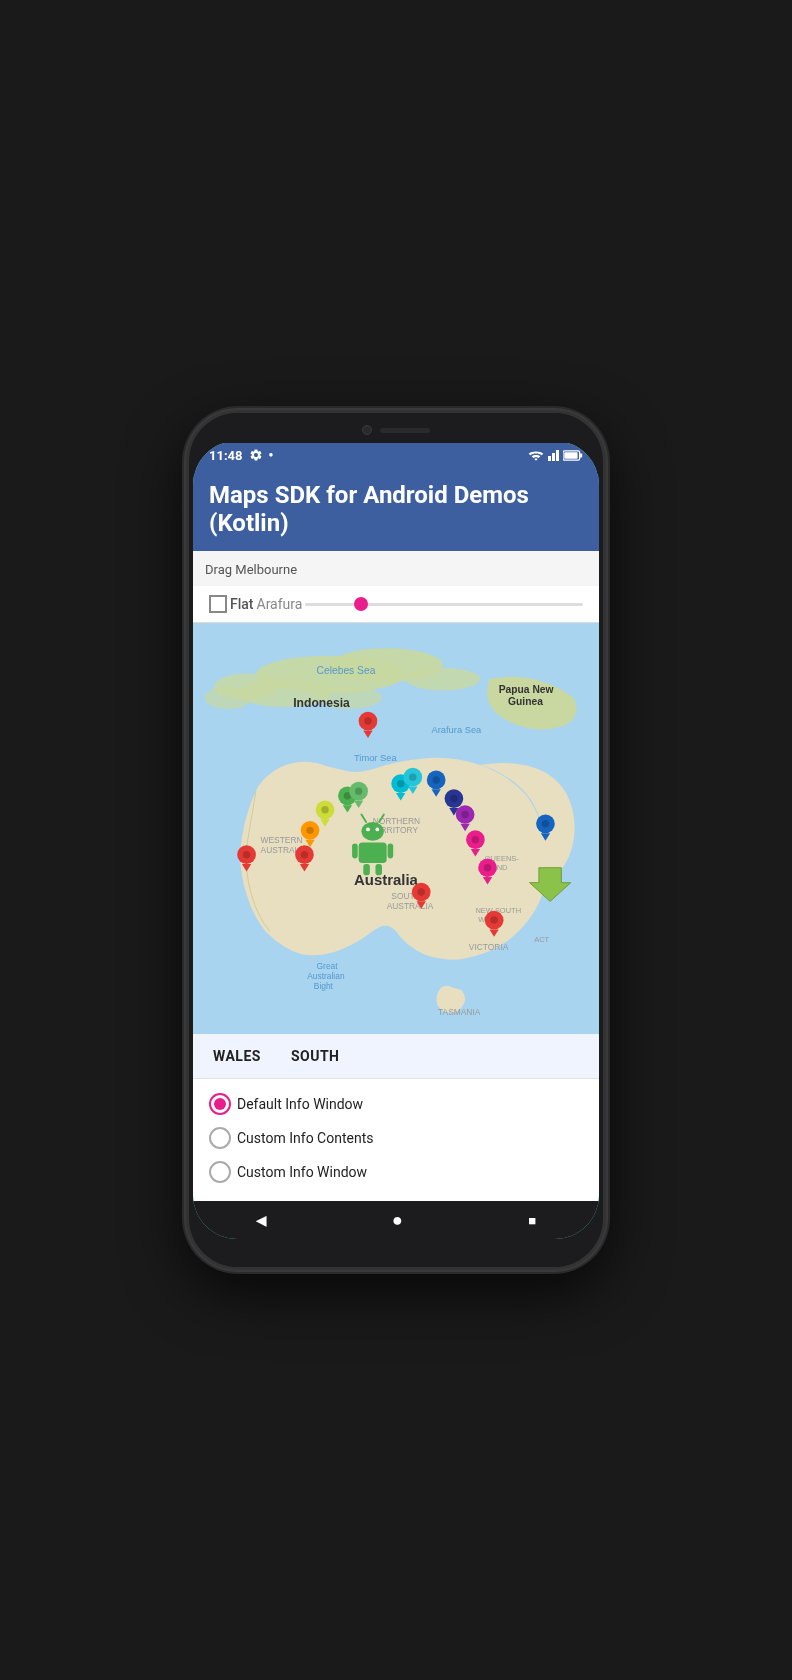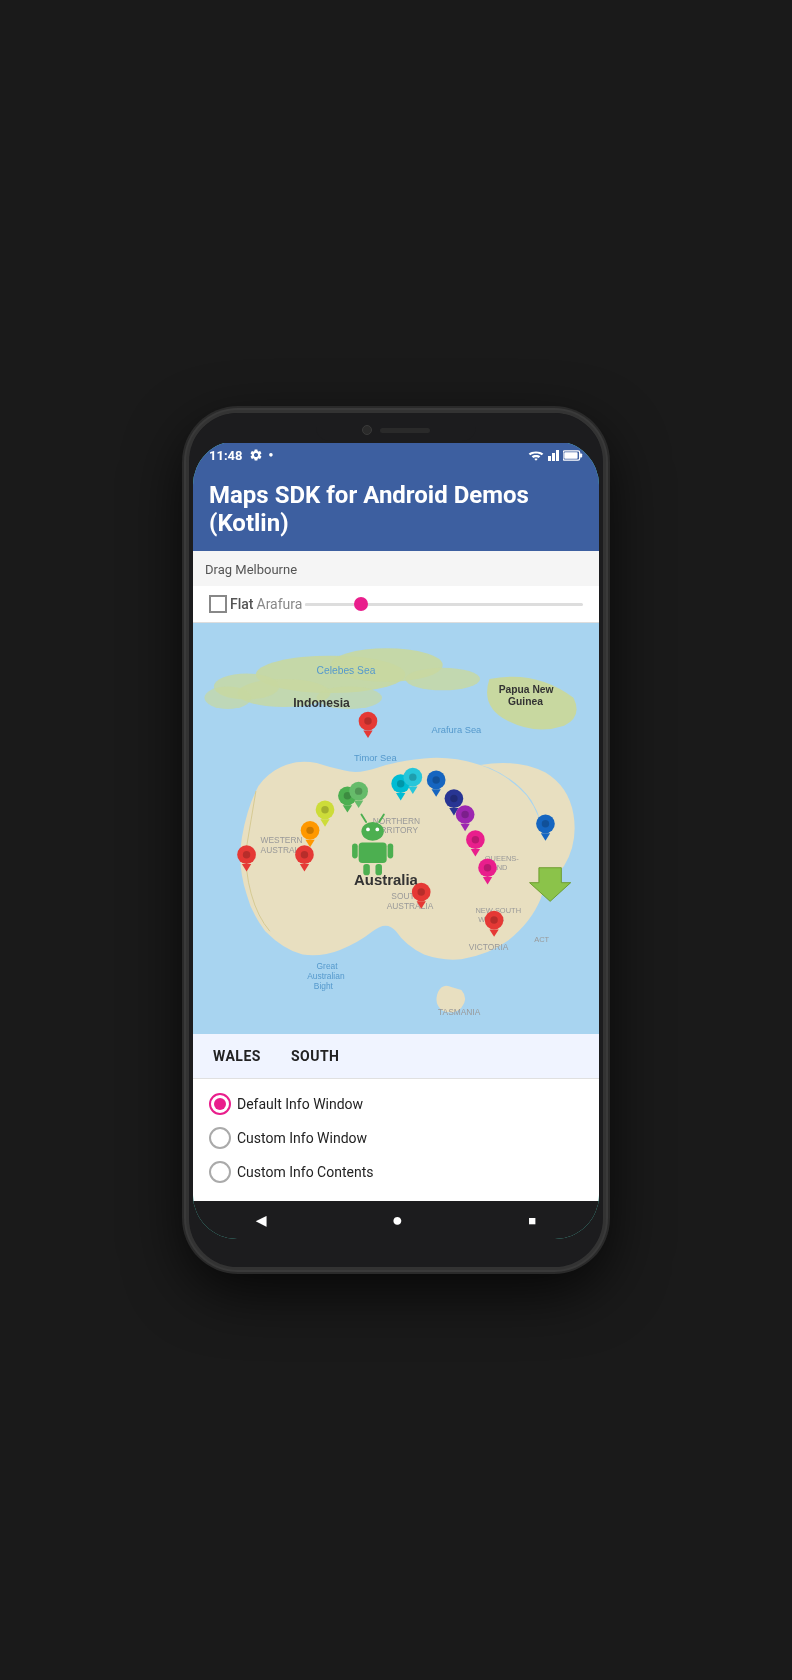--- a/index.html
+++ b/index.html
@@ -541,25 +541,25 @@
 
       <div class="radio-options">
         <div class="radio-item">
           <div class="radio-circle filled">
             <div class="radio-inner"></div>
           </div>
           <span class="radio-label">Default Info Window</span>
         </div>
         <div class="radio-item">
           <div class="radio-circle empty"></div>
-          <span class="radio-label">Custom Info Window</span>
+          <span class="radio-label">Custom Info Contents</span>
         </div>
         <div class="radio-item">
           <div class="radio-circle empty"></div>
-          <span class="radio-label">Custom Info Contents</span>
+          <span class="radio-label">Custom Info Window</span>
         </div>
       </div>
     </div>
 
     <div class="nav-bar">
       <span class="nav-btn" style="font-size:14px;">◀</span>
       <span class="nav-btn" style="font-size:18px;">●</span>
       <span class="nav-btn" style="font-size:13px;">■</span>
     </div>
 

